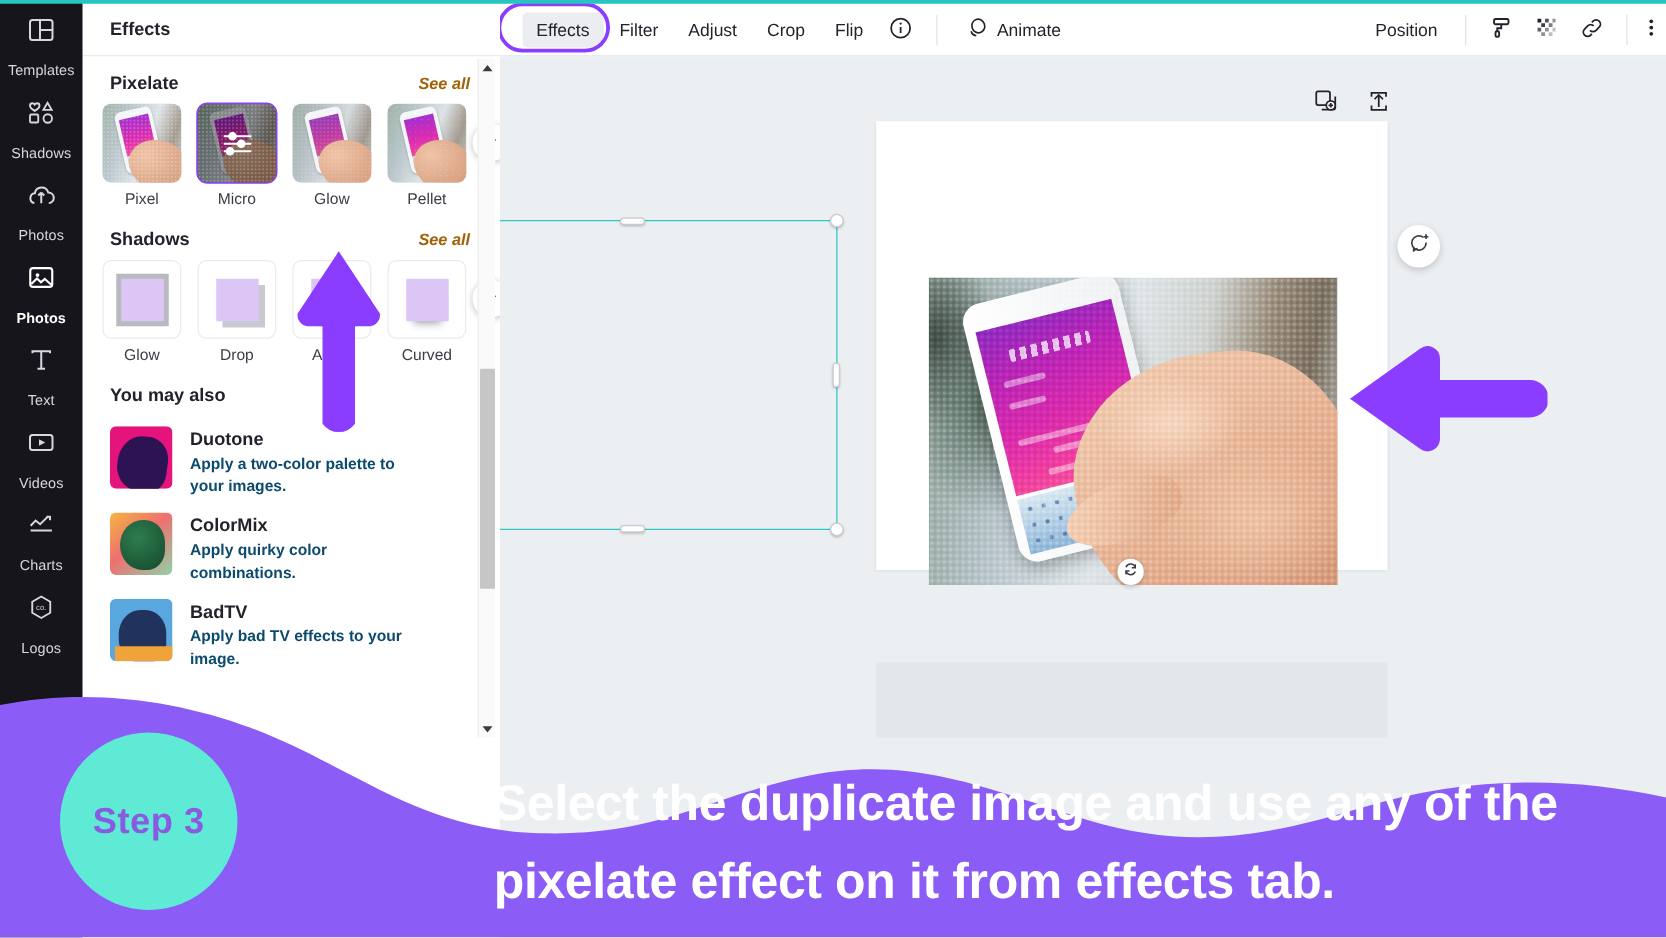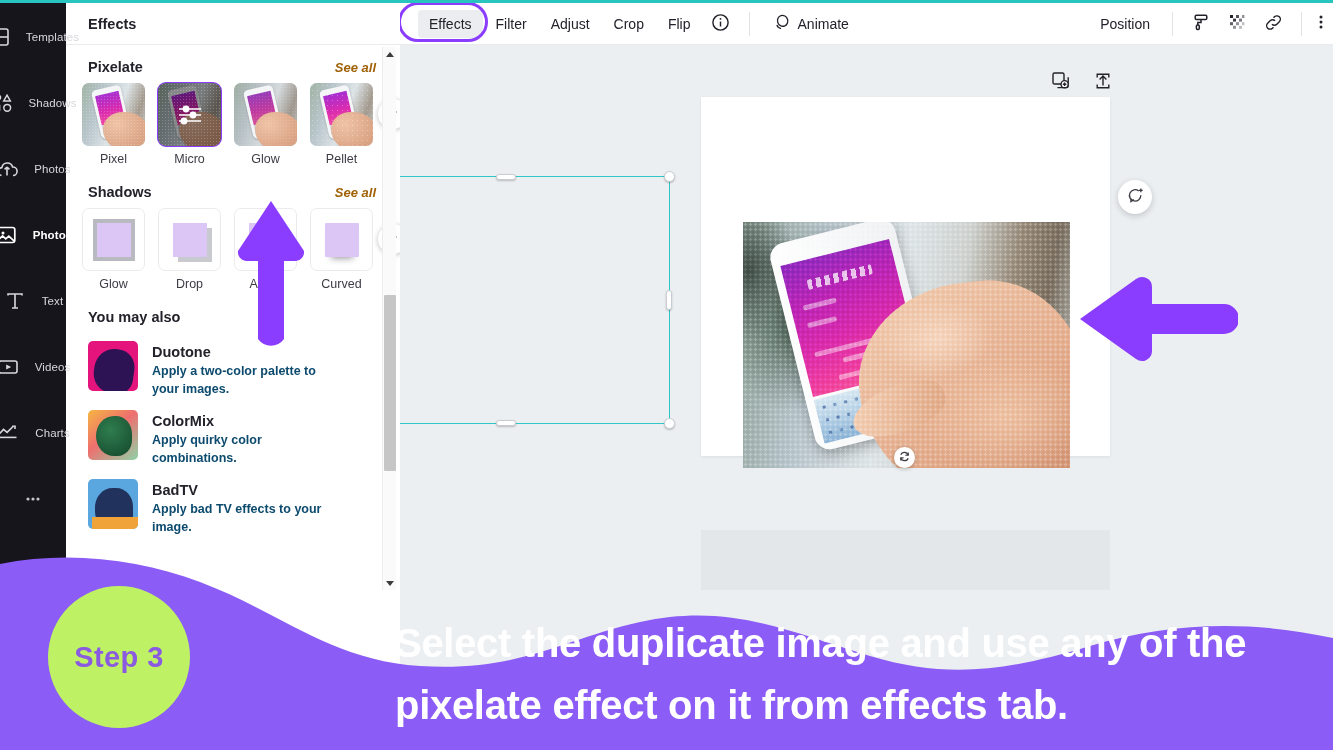--- a/index.html
+++ b/index.html
@@ -18,21 +18,21 @@
 
   
   #rail {
     position: absolute; left: 0; top: 0; width: 66px; height: 750px;
     background: #16151c; z-index: 40;
     display: flex; flex-direction: column; align-items: center;
     padding-top: 4px;
   }
   .rail-item {
     width: 66px; height: 66px;
-    display: flex; align-items: center; justify-content: center;
+    display: flex; flex-direction: column; align-items: center; justify-content: center;
     gap: 15px; color: #d7d7dd; cursor: pointer;
   }
   .rail-item .rail-label { font-size: 11.5px; letter-spacing: .1px; }
   .rail-item.active { color: #ffffff; }
   .rail-item.active .rail-label { font-weight: bold; }
   .rail-ico { width: 24px; height: 24px; display:block; }
   .rail-ico svg { display:block; }
 
   
   #panel {
@@ -298,21 +298,21 @@
   }
 
   
   #canvas-arrow { position: absolute; left: 1078px; top: 276px; z-index: 16; }
 
   
   #wave { position: absolute; left:0; bottom:0; width: 1333px; height: 230px; z-index: 50; }
   #wave svg { display:block; }
   #step-badge {
     position: absolute; left: 48px; top: 586px; width: 142px; height: 142px;
-    border-radius: 50%; background: #bef264; z-index: 52;
+    border-radius: 50%; background: #5eead4; z-index: 52;
     display: flex; align-items: center; justify-content: center;
   }
   #step-badge .stxt { font-size: 29px; font-weight: bold; color: #8a5be0; letter-spacing: .4px; }
   #caption {
     position: absolute; left: 395px; right: 20px; top: 612px; z-index: 52;
     color: #ffffff; font-size: 40px; line-height: 62px; font-weight: bold;
     letter-spacing: -.3px;
   }
 </style>
 </head>
@@ -389,20 +389,29 @@
     <span class="rail-ico">
       <svg width="24" height="24" viewBox="0 0 24 24" fill="none" stroke="#d7d7dd" stroke-width="1.6">
         <path d="M3.5 12.6l4-4.2 3.6 3 6.2-6.1"></path>
         <path d="M16.2 5.3h2.8v2.8"></path>
         <line x1="3.5" y1="16.4" x2="20.5" y2="16.4"></line>
       </svg>
     </span>
     <span class="rail-label">Charts</span>
   </div>
 
+  <div class="rail-item">
+    <span class="rail-ico">
+      <svg width="24" height="24" viewBox="0 0 24 24" fill="none" stroke="#d7d7dd" stroke-width="1.5">
+        <path d="M12 3.2l7.2 4.2v8.8L12 20.4 4.8 16.2V7.4z"></path>
+        <text x="12" y="14.4" font-size="6.2" fill="#d7d7dd" stroke="none" text-anchor="middle" font-family="Liberation Sans">co.</text>
+      </svg>
+    </span>
+    <span class="rail-label">Logos</span>
+  </div>
 
   <div class="rail-item" style="opacity:.9">
     <span class="rail-ico">
       <svg width="24" height="24" viewBox="0 0 24 24" fill="#d7d7dd">
         <circle cx="7" cy="12" r="1.6"></circle>
           <circle cx="12" cy="12" r="1.6"></circle>
           <circle cx="17" cy="12" r="1.6"></circle>
       </svg>
     </span>
   </div>

